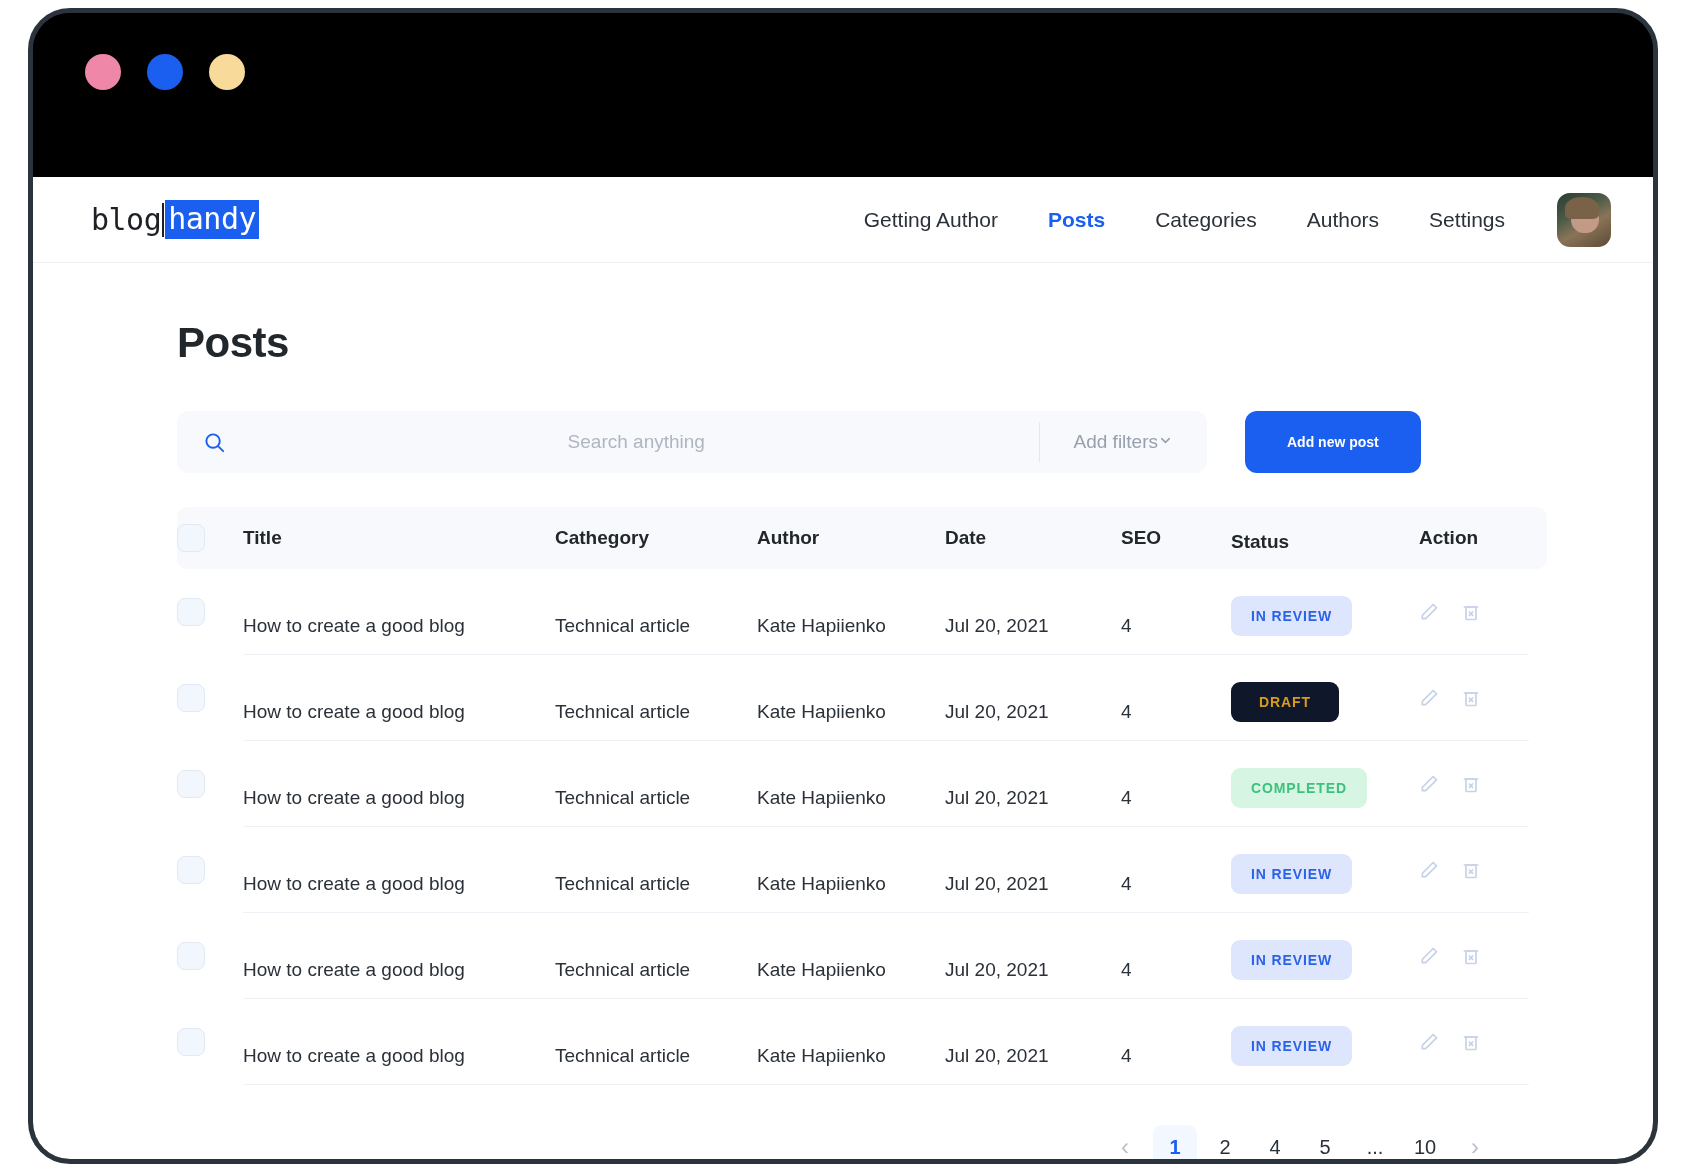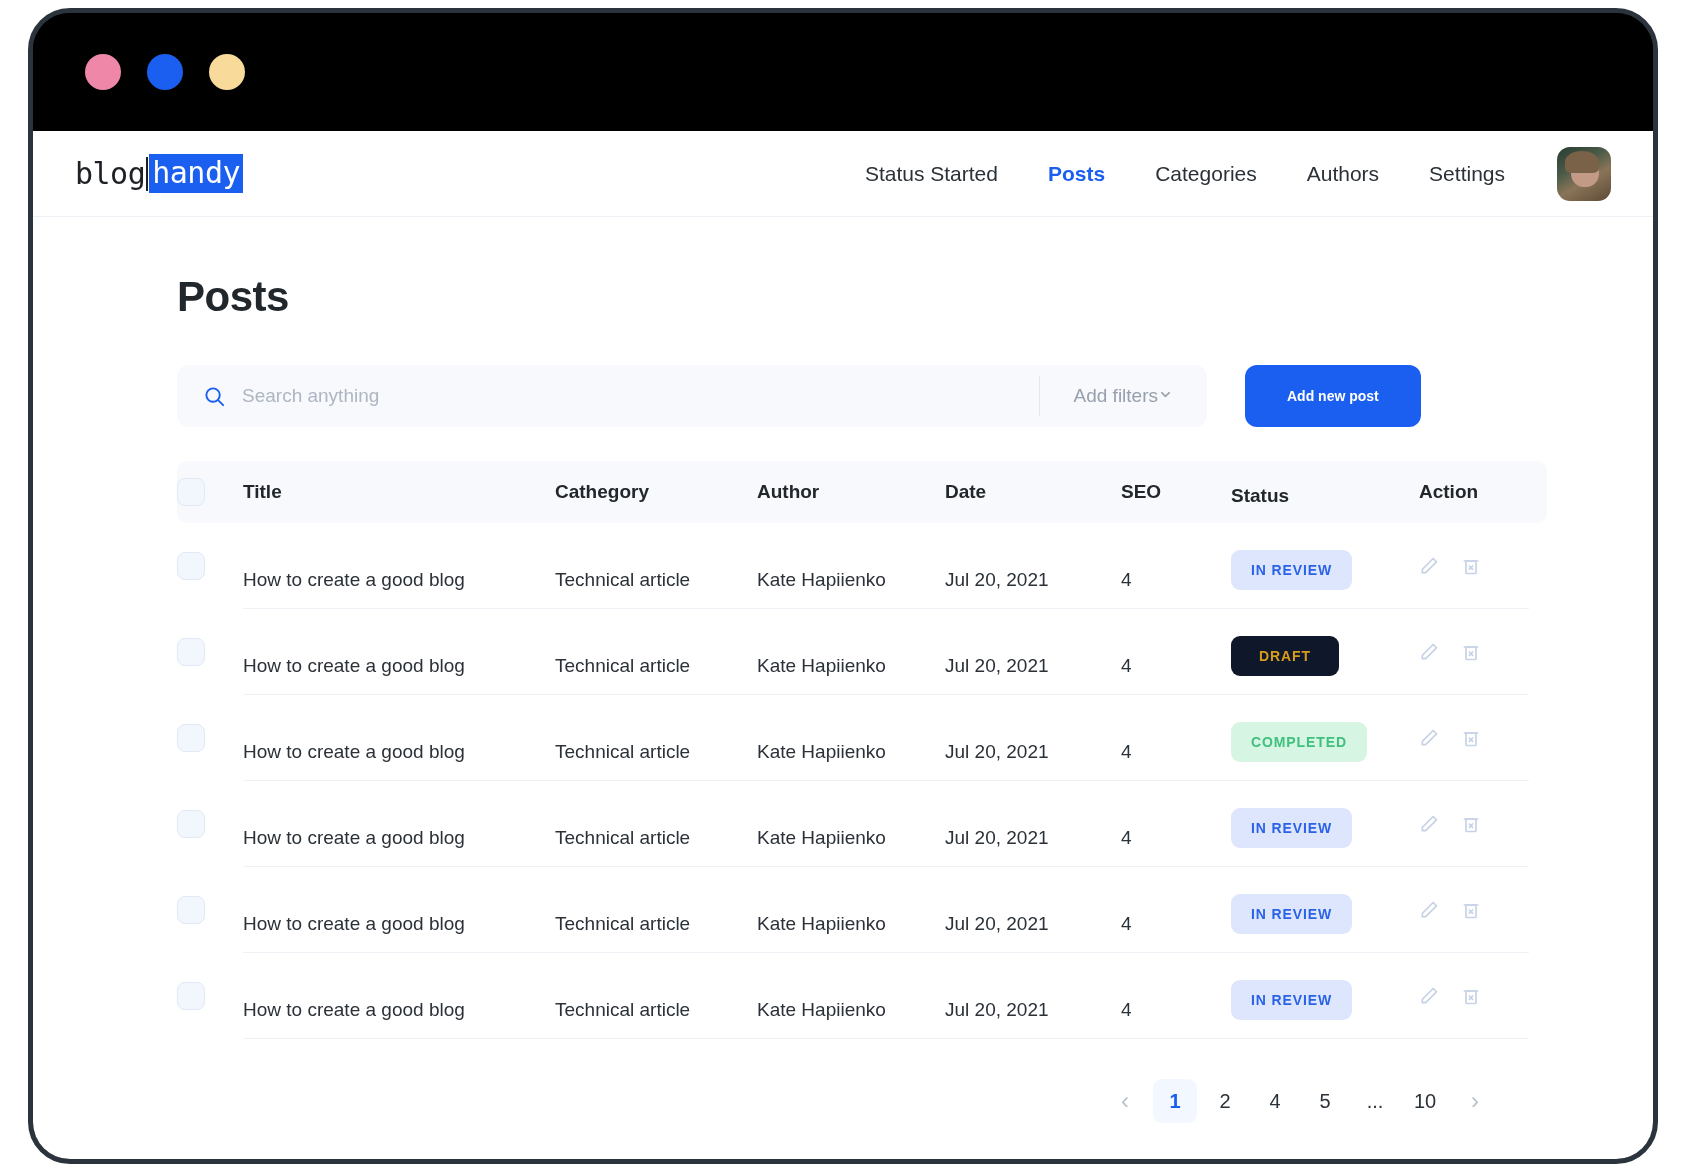--- a/index.html
+++ b/index.html
@@ -47,22 +47,23 @@
     position: relative;
   }
 
   
   .topnav {
     height: 86px;
     background: #ffffff;
     border-bottom: 1px solid #eef1f6;
     display: flex;
     align-items: center;
-    padding: 0 42px 0 16px;
+    padding: 0 42px 0 32px;
     position: relative;
+    margin-top: 46px;
   }
 
   .logo {
     display: flex;
     align-items: center;
     font-family: "DejaVu Sans Mono", monospace;
     font-size: 30px;
     letter-spacing: -0.5px;
     margin-left: 26px;
   }
@@ -154,20 +155,21 @@
   .search-icon { flex: none; display:flex; }
   .search-input {
     flex: 1;
     border: none;
     outline: none;
     background: transparent;
     font-family: "Liberation Sans", sans-serif;
     font-size: 19px;
     color: #3c444c;
     padding-left: 16px;
+    text-align: center;
   }
   .search-input::placeholder { color: #aeb6c2; }
 
   .filter-divider {
     width: 1px;
     height: 40px;
     background: #e2e8f1;
     margin: 0 0 0 8px;
   }
   .add-filters {
@@ -302,21 +304,21 @@
   <div class="browser-body">
 
     <div class="topnav">
       <div class="logo">
         <span class="logo-first">blog</span>
         <span class="logo-caret"></span>
         <span class="logo-second">handy</span>
       </div>
 
       <div class="nav-links">
-        <span class="nav-link">Status Started</span>
+        <span class="nav-link">Getting Author</span>
         <span class="nav-link active">Posts</span>
         <span class="nav-link">Categories</span>
         <span class="nav-link">Authors</span>
         <span class="nav-link">Settings</span>
       </div>
 
       <div class="avatar"></div>
     </div>
 
     <div class="page">

